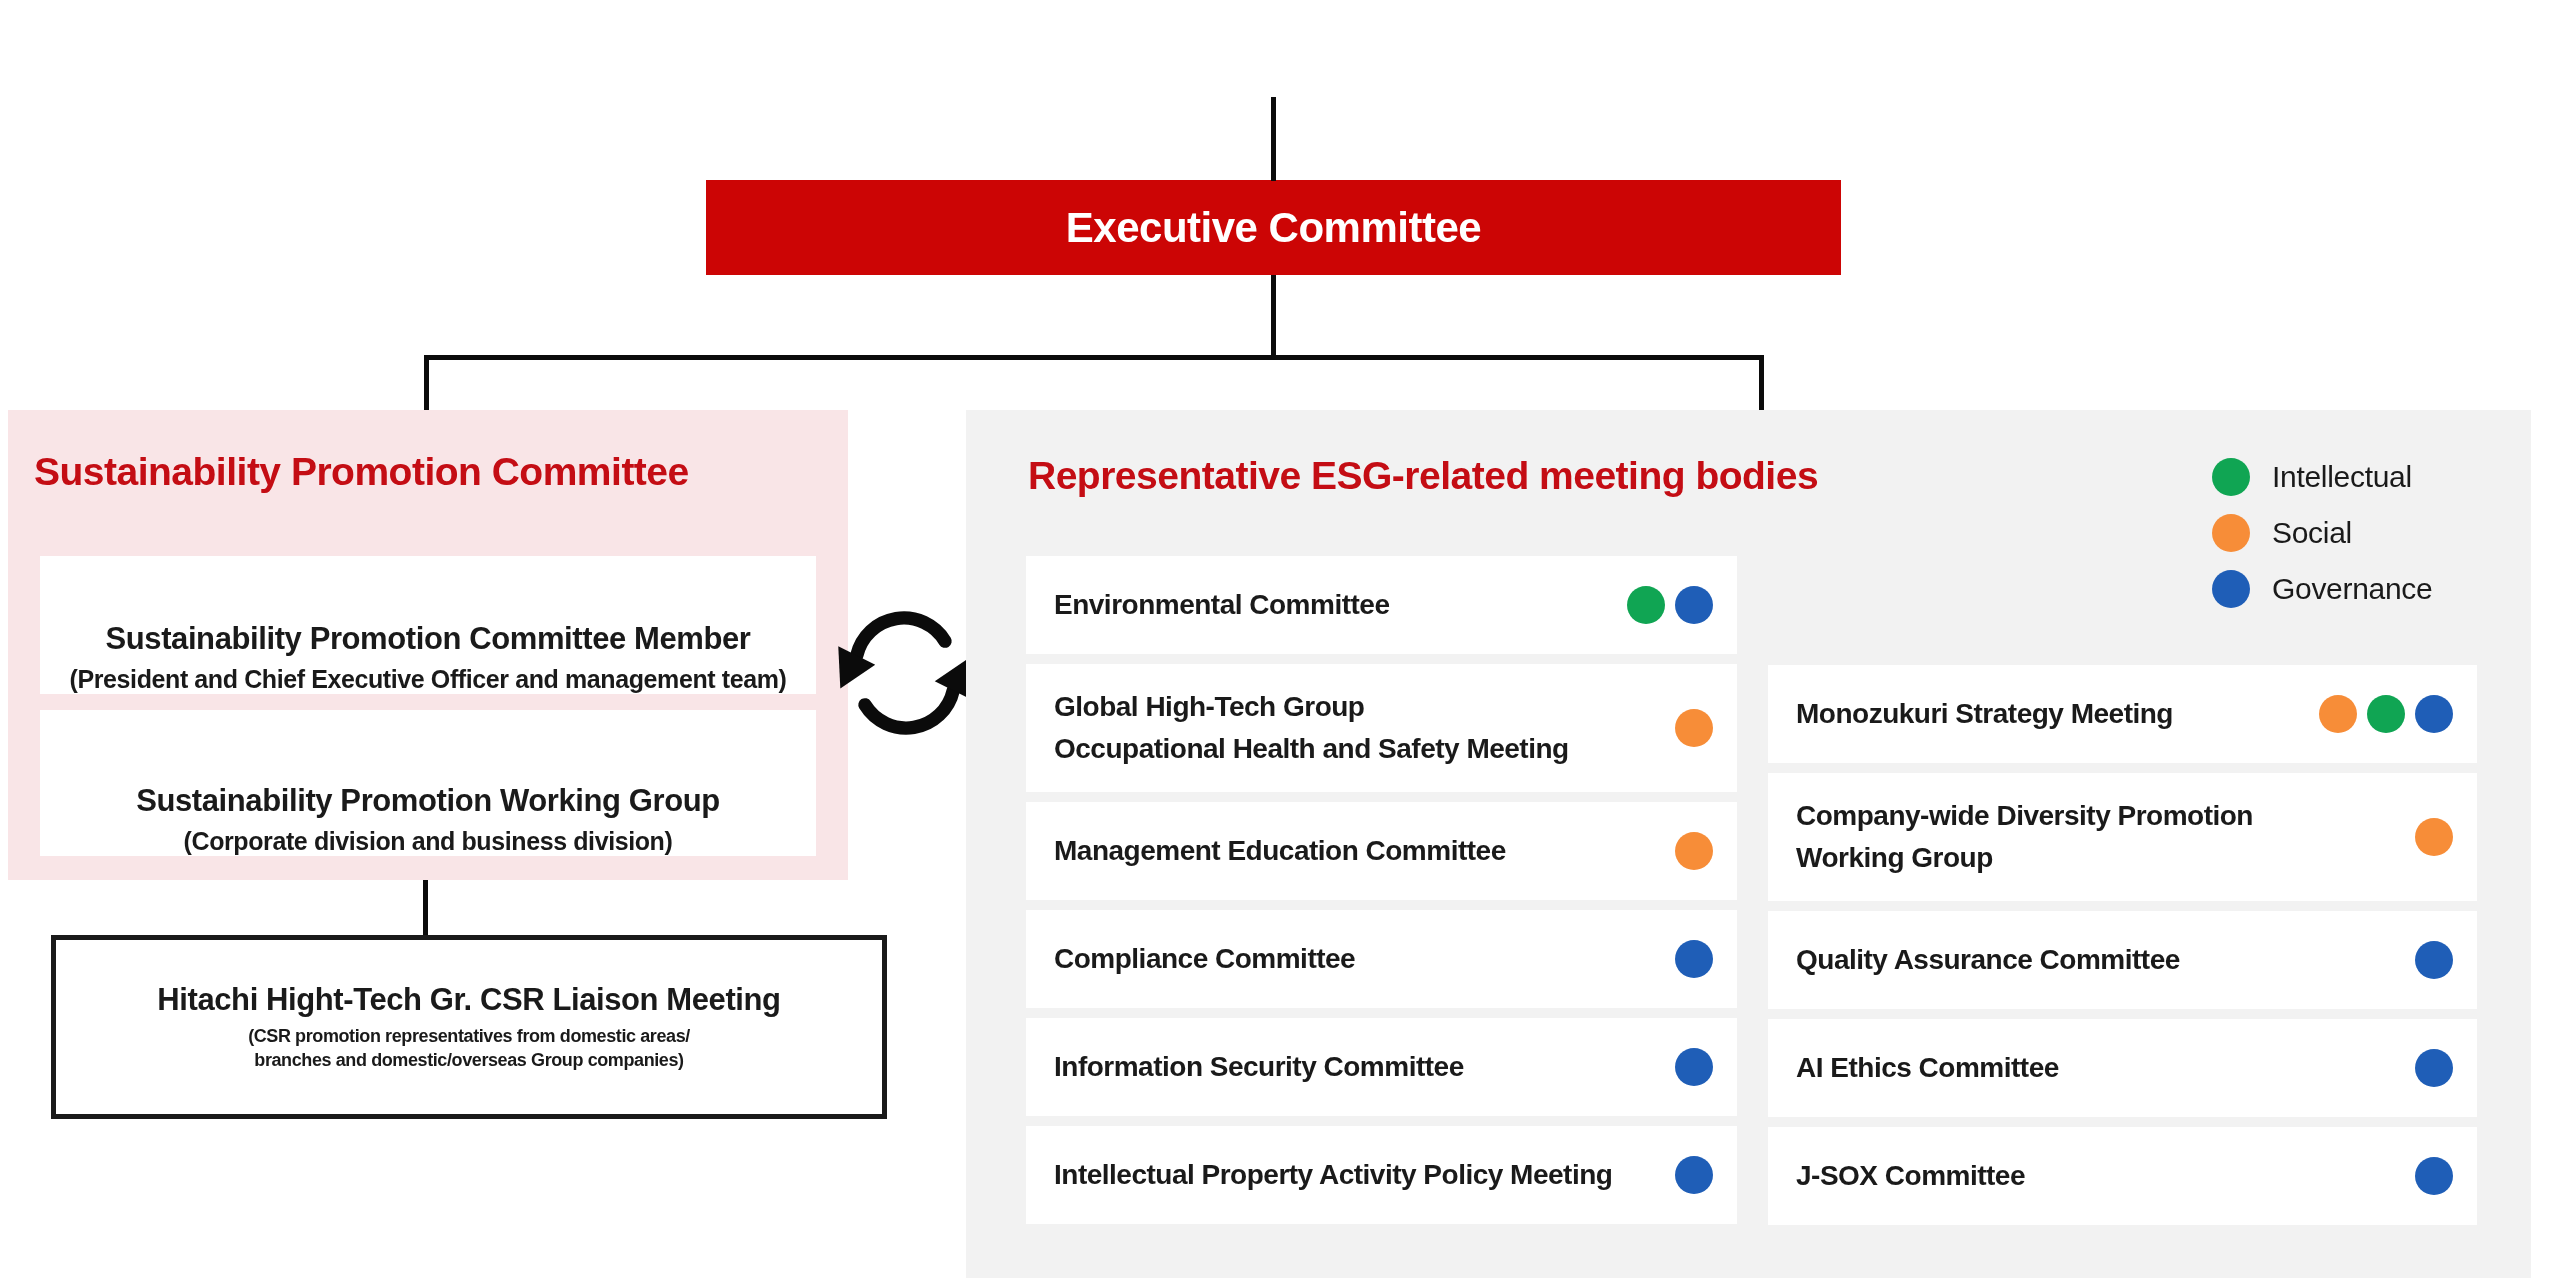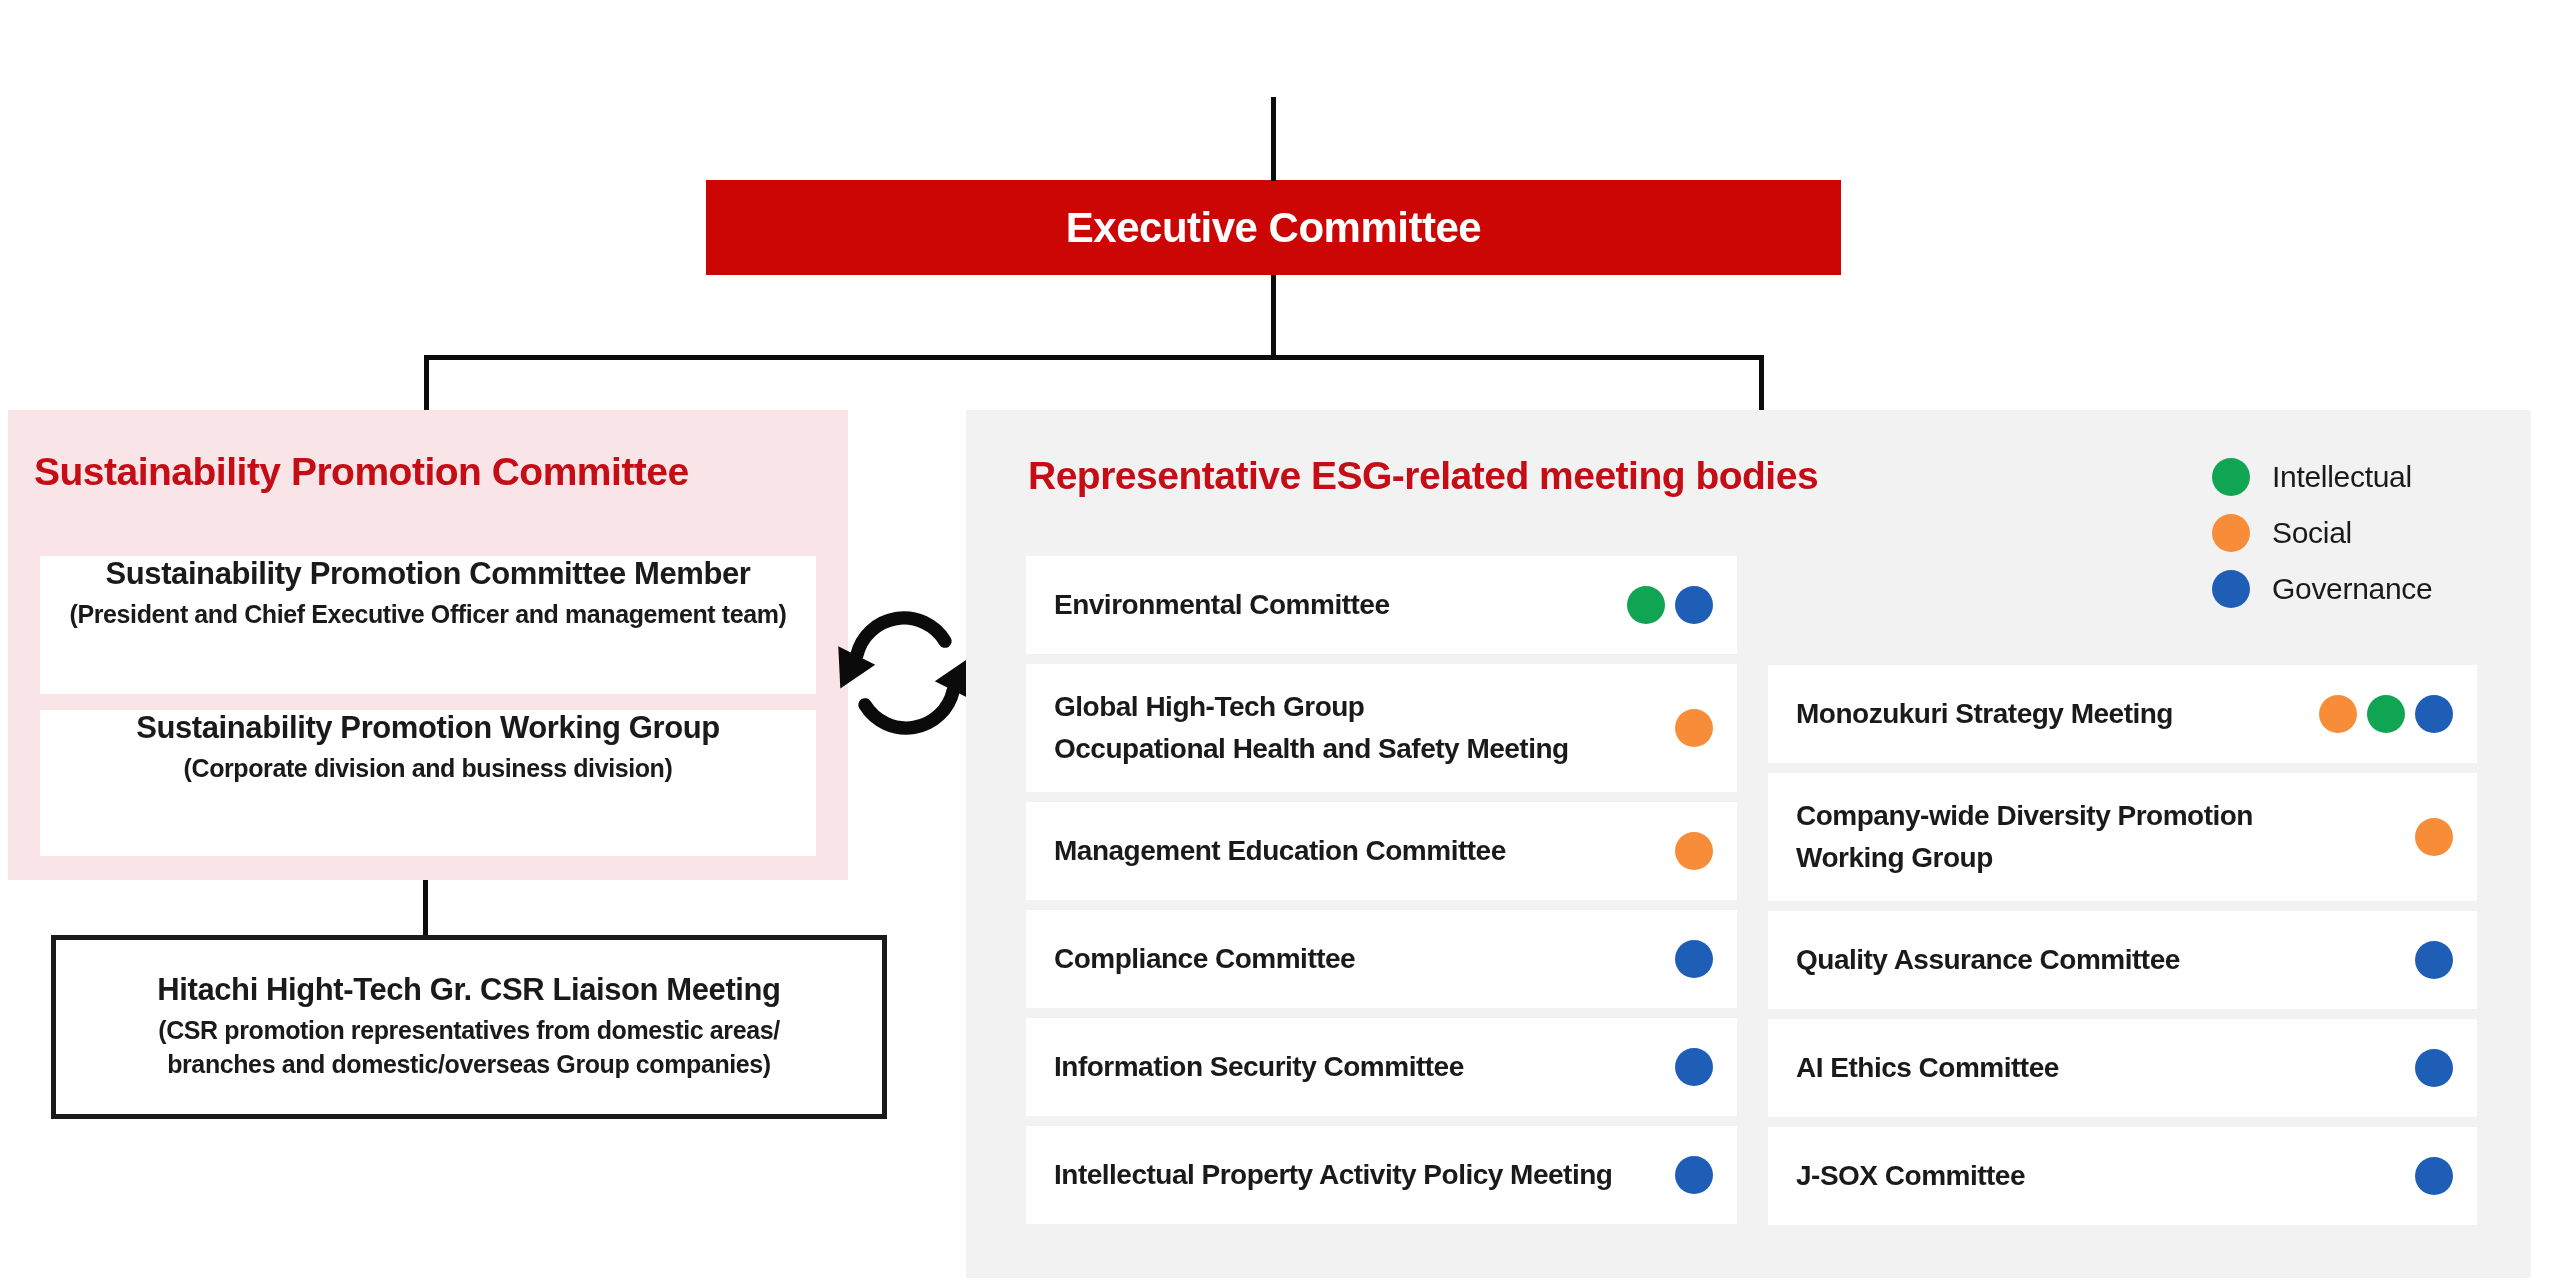--- a/index.html
+++ b/index.html
@@ -23,32 +23,32 @@
   .box-exec{top:180px;height:95px;}
 
   
   .cline{position:absolute;background:var(--line_black);}
 
   
   .pink-panel{position:absolute;left:8px;top:410px;width:840px;height:470px;background:var(--pink_bg);}
   .pink-title{position:absolute;left:26px;top:40px;font-size:39px;font-weight:bold;
               color:var(--red_title);letter-spacing:-0.5px;white-space:nowrap;}
   .pink-inner{position:absolute;left:32px;width:776px;background:#fff;
-              display:flex;flex-direction:column;align-items:center;justify-content:flex-start;}
+              display:flex;flex-direction:column;align-items:center;justify-content:flex-end;}
   .pink-inner .t1{font-size:31px;font-weight:bold;color:var(--text_dark);letter-spacing:-0.4px;}
   .pink-inner .t2{font-size:25px;font-weight:bold;color:var(--text_dark);margin-top:8px;letter-spacing:-0.4px;}
   .inner-member{top:146px;height:138px;}
   .inner-wg{top:300px;height:146px;}
 
   
   .liaison{position:absolute;left:11px;top:935px;width:836px;height:184px;background:#fff;
            border:5px solid var(--text_dark);
            display:flex;flex-direction:column;align-items:center;justify-content:center;margin-left:40px;}
   .liaison .t1{font-size:31px;font-weight:bold;color:var(--text_dark);letter-spacing:-0.4px;}
-  .liaison .t2{font-size:25px;font-weight:bold;color:var(--text_dark);margin-top:6px;line-height:1.35;letter-spacing:-0.4px;text-align:center;}
+  .liaison .t2{font-size:18px;font-weight:bold;color:var(--text_dark);margin-top:6px;line-height:1.35;letter-spacing:-0.4px;text-align:center;}
 
   
   .cycle{position:absolute;left:828px;top:596px;width:154px;height:154px;}
 
   
   .gray-panel{position:absolute;left:966px;top:410px;width:1565px;height:868px;background:var(--gray_bg);}
   .gray-title{position:absolute;left:62px;top:44px;font-size:39px;font-weight:bold;
               color:var(--red_title);letter-spacing:-0.5px;white-space:nowrap;}
 
   .legend{position:absolute;left:1246px;top:48px;display:flex;flex-direction:column;gap:18px;}

